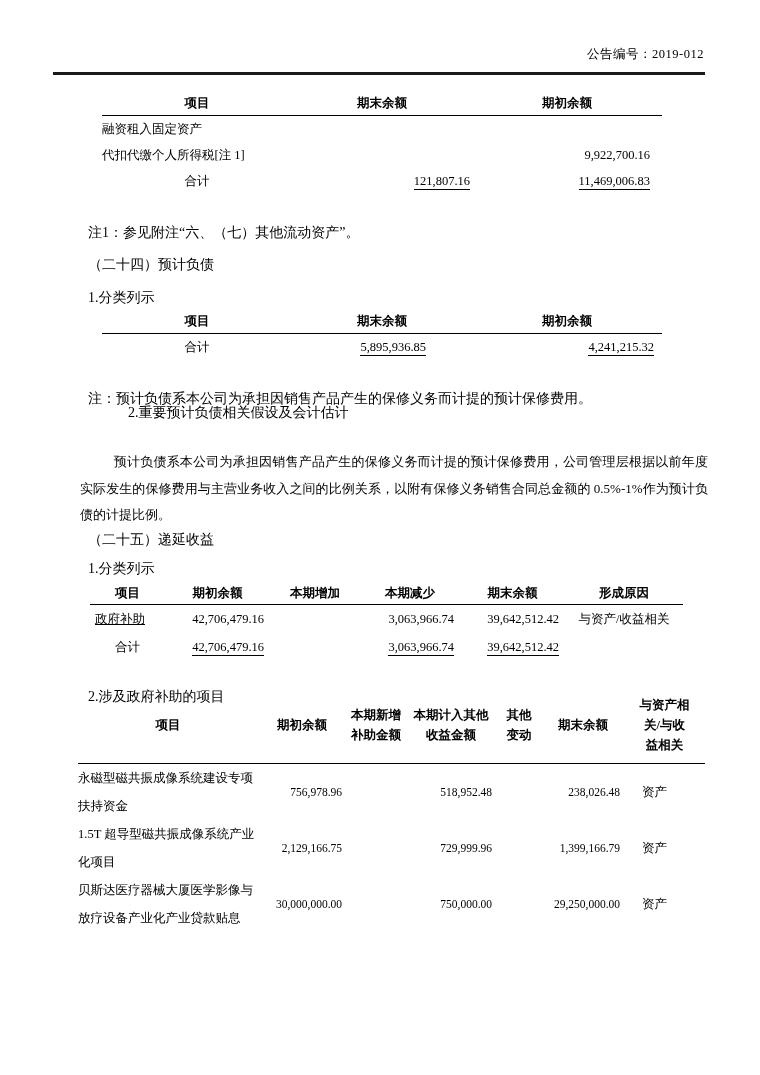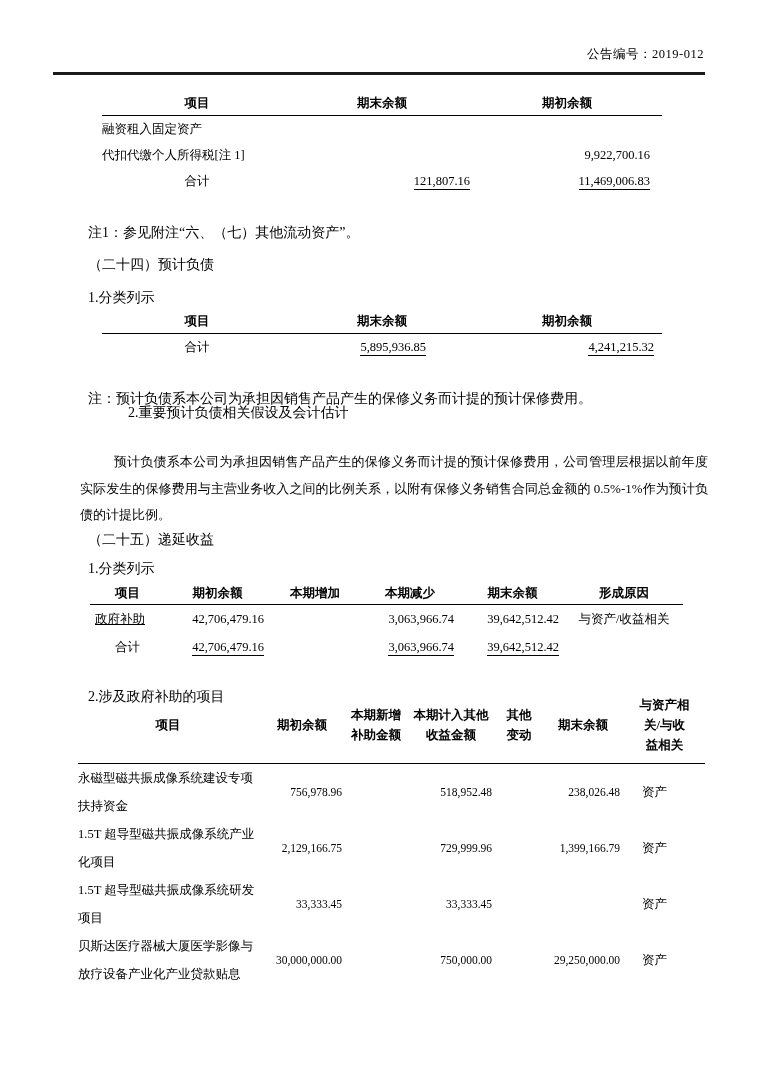--- a/index.html
+++ b/index.html
@@ -210,30 +210,20 @@
       <td class="item">1.5T 超导型磁共振成像系统产业
 化项目</td>
       <td class="num">2,129,166.75</td>
       <td class="num"></td>
       <td class="num">729,999.96</td>
       <td class="num"></td>
       <td class="num">1,399,166.79</td>
       <td class="typ">资产</td>
     </tr>
     <tr>
-      <td class="item">1.5T 超导型磁共振成像系统研发
-项目</td>
-      <td class="num">33,333.45</td>
-      <td class="num"></td>
-      <td class="num">33,333.45</td>
-      <td class="num"></td>
-      <td class="num"></td>
-      <td class="typ">资产</td>
-    </tr>
-    <tr>
       <td class="item">贝斯达医疗器械大厦医学影像与
 放疗设备产业化产业贷款贴息</td>
       <td class="num">30,000,000.00</td>
       <td class="num"></td>
       <td class="num">750,000.00</td>
       <td class="num"></td>
       <td class="num">29,250,000.00</td>
       <td class="typ">资产</td>
     </tr>
   </tbody>

